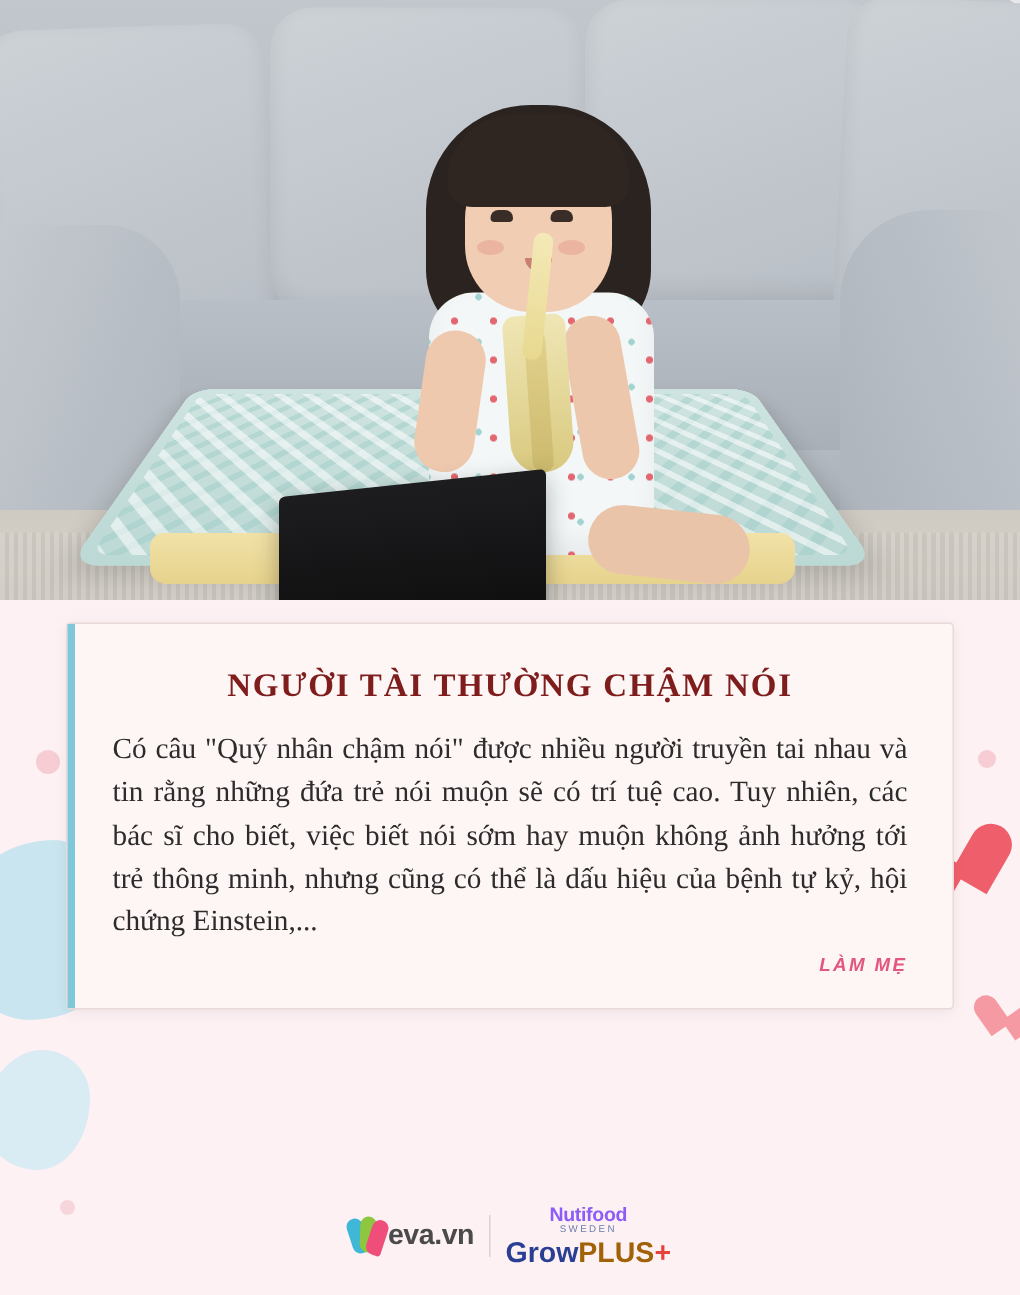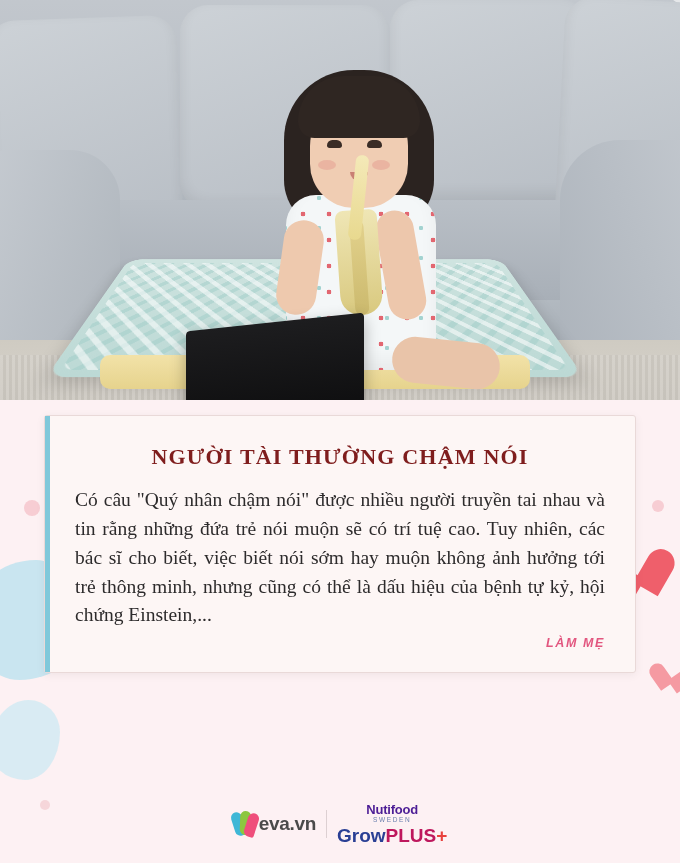--- a/index.html
+++ b/index.html
@@ -310,32 +310,32 @@
   .eva-mark .m2 { left: 7px; top: 0; background: #8dc63f; transform: rotate(2deg); }
   .eva-mark .m3 { left: 13px; top: 2px; background: #ef4e7b; transform: rotate(18deg); }
   .eva-text {
     font-family: "Liberation Sans", sans-serif;
     font-size: 19px; font-weight: bold; color: #4a4a4a; letter-spacing: -.3px;
   }
   .logo-divider { width: 1px; height: 28px; background: #ddd0d2; }
   .logo-nutifood { text-align: center; line-height: 1; }
   .nuti-brand {
     font-family: "Liberation Sans", sans-serif;
-    font-size: 13px; font-weight: bold; color: #4c1d95; letter-spacing: -.2px;
+    font-size: 13px; font-weight: bold; color: #8b5cf6; letter-spacing: -.2px;
   }
   .nuti-sub {
     font-family: "Liberation Sans", sans-serif;
     font-size: 6.5px; color: #6a7fae; letter-spacing: 1.6px; margin-top: 1px;
   }
   .grow-plus {
     font-family: "Liberation Sans", sans-serif;
     font-size: 19px; font-weight: bold; margin-top: 3px;
   }
   .grow-plus .g { color: #2a3f94; }
-  .grow-plus .p { color: #be185d; margin-top: 38px; }
+  .grow-plus .p { color: #a16207; margin-top: 38px; }
   .grow-plus .plus { color: #e8413c; }
 </style>
 </head>
 <body>
 
 <div class="photo">
   <div class="wall"></div>
   <div class="sofa-back"></div>
   <div class="cushion c1"></div>
   <div class="cushion c2"></div>

